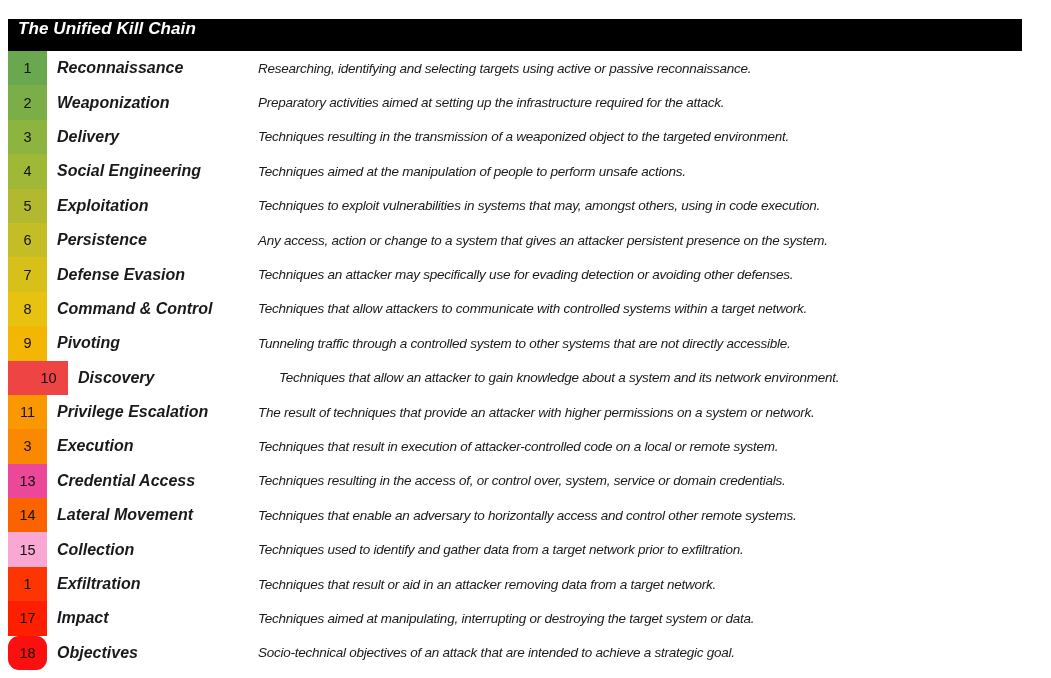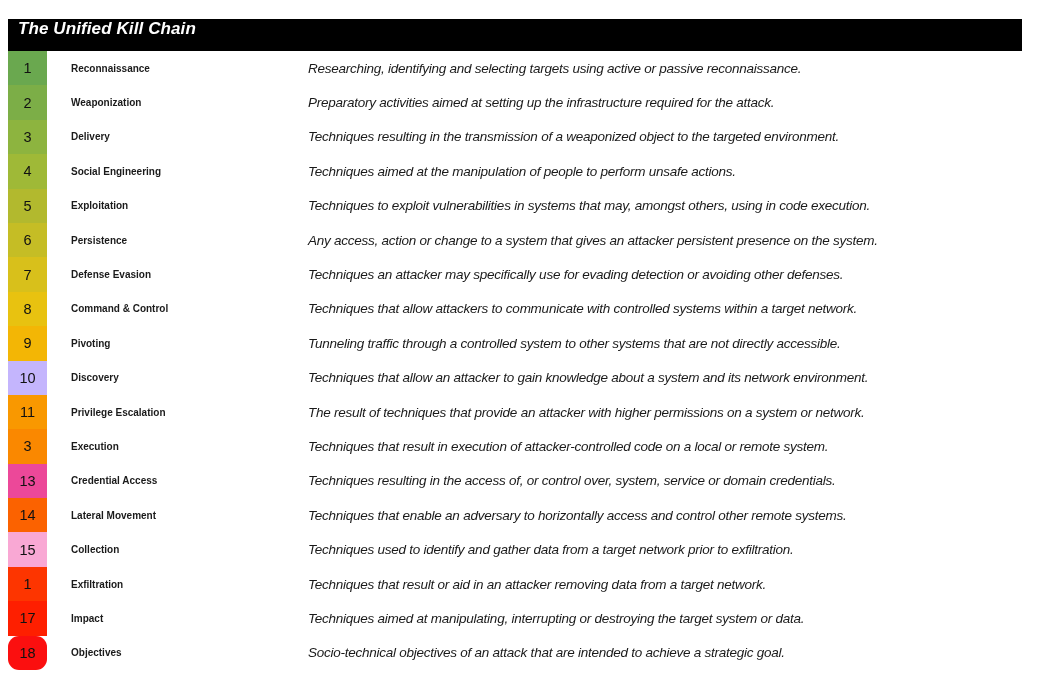--- a/index.html
+++ b/index.html
@@ -46,34 +46,34 @@
     display: flex;
     align-items: center;
     justify-content: center;
     color: #111111;
     font-size: 14.5px;
     font-style: normal;
   }
   .phase-cell {
     flex: 0 0 201px;
     width: 201px;
-    padding-left: 24px;
+    padding-left: 10px;
     font-weight: bold;
-    font-size: 10px;
+    font-style: italic;
+    font-size: 16px;
     color: #1a1a1a;
     white-space: nowrap;
   }
   .desc-cell {
     flex: 1;
     font-style: italic;
     font-size: 13.5px;
     letter-spacing: -0.25px;
     color: #1a1a1a;
     white-space: nowrap;
-    margin-left: 36px;
   }
 </style>
 </head>
 <body>
 
 <div class="page">
   <div class="ukc-table">
     <div class="ukc-header">
       <span>The Unified Kill Chain</span>
     </div>
@@ -126,21 +126,21 @@
     <div class="desc-cell">Techniques that allow attackers to communicate with controlled systems within a target network.</div>
   </div>
 
   <div class="ukc-row">
     <div class="num-cell" style="background: rgb(243, 182, 5);">9</div>
     <div class="phase-cell">Pivoting</div>
     <div class="desc-cell">Tunneling traffic through a controlled system to other systems that are not directly accessible.</div>
   </div>
 
   <div class="ukc-row">
-    <div class="num-cell" style="background: #c4b5fd;">10</div>
+    <div class="num-cell" style="background: #ef4444; padding-left: 21px;">10</div>
     <div class="phase-cell">Discovery</div>
     <div class="desc-cell">Techniques that allow an attacker to gain knowledge about a system and its network environment.</div>
   </div>
 
   <div class="ukc-row">
     <div class="num-cell" style="background: rgb(249, 152, 0);">11</div>
     <div class="phase-cell">Privilege Escalation</div>
     <div class="desc-cell">The result of techniques that provide an attacker with higher permissions on a system or network.</div>
   </div>
 

